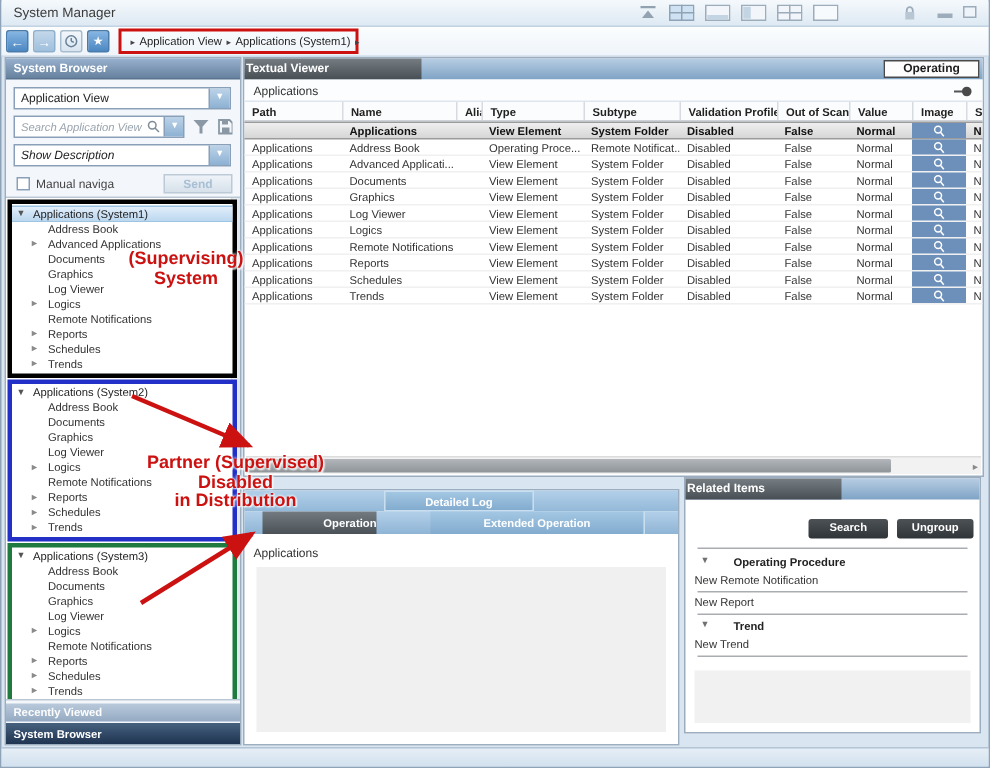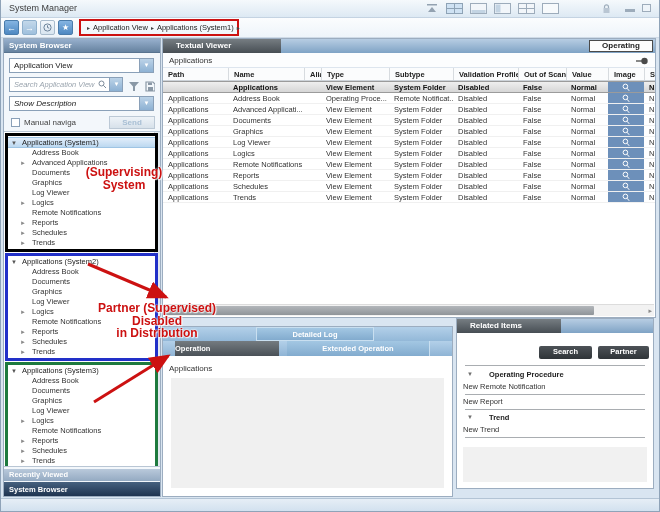--- a/index.html
+++ b/index.html
@@ -34,21 +34,21 @@
   .sidebar { position:absolute; left:3px; top:38px; width:158px; height:459px;
     background:#f3f7fb; border:1px solid #9cadc0; }
   .side-header { position:absolute; left:0; top:0; right:0; height:14px;
     background:linear-gradient(#97b0cd,#66829f); color:#fff; font-size:8px; font-weight:bold;
     padding:2px 0 0 5px; border-bottom:1px solid #58738f; }
   .dd { position:absolute; left:5px; width:145px; height:15px; background:#fff;
     border:1px solid #8aa0b8; display:flex; align-items:center; }
   .dd .dd-label { flex:1; font-size:8px; color:#222; padding-left:4px; white-space:nowrap; overflow:hidden; }
   .dd .dd-btn { width:14px; height:100%; background:linear-gradient(#bcd3e8,#8db1d3);
     border-left:1px solid #8aa0b8; color:#fff; font-size:6px; text-align:center; line-height:13px; }
-  .search-row { position:absolute; left:5px; top:38px; height:15px; right:5px; display:flex; align-items:flex-end; }
+  .search-row { position:absolute; left:5px; top:38px; height:15px; right:5px; display:flex; align-items:center; }
   .search-box { width:122px; height:15px; background:#fff; border:1px solid #8aa0b8; display:flex; align-items:center; }
   .search-box .ph { flex:1; font-size:7.5px; font-style:italic; color:#9aa4ae; padding-left:4px; white-space:nowrap; overflow:hidden; }
   .search-box .dd-btn2 { width:13px; height:100%; background:linear-gradient(#bcd3e8,#8db1d3);
     border-left:1px solid #8aa0b8; color:#fff; font-size:6px; text-align:center; line-height:13px; }
   .tool-ic { margin-left:5px; }
   .manual-row { position:absolute; left:7px; top:76px; right:5px; height:14px; display:flex; align-items:center; }
   .chk { width:9px; height:9px; border:1px solid #8aa0b8; background:#fff; }
   .manual-label { font-size:8px; color:#444; margin-left:4px; flex:1; white-space:nowrap; overflow:hidden; }
   .send-btn { width:46px; height:13px; background:linear-gradient(#eef3f8,#d7e1ea);
     border:1px solid #bcc9d6; color:#a8bfd4; font-weight:bold; font-size:8px; text-align:center; line-height:11px; }
@@ -65,21 +65,21 @@
   .titem .exp { left:12px; color:#8a8a8a; }
   .titem.hdr.sel { background:linear-gradient(#e2eefb,#bcd8f0); border-top:1px solid #9ec4e4; border-bottom:1px solid #9ec4e4; height:11px; }
   .side-foot1 { position:absolute; left:0; right:0; top:430px; height:12px;
     background:linear-gradient(#b9c9db,#94aac2); color:#fdfdfd; font-size:7.5px; font-weight:bold; padding:1px 0 0 5px; }
   .side-foot2 { position:absolute; left:0; right:0; top:443px; height:14px;
     background:linear-gradient(#46617f,#1f3450); color:#fff; font-size:7.5px; font-weight:bold; padding:3px 0 0 5px; }
   
   .main { position:absolute; left:162px; top:38px; width:494px; height:280px; background:#fff; border:1px solid #9cadc0; }
   .panel-head { position:relative; height:14px; background:linear-gradient(#b7cde3,#7fa3c5); }
   .dark-tab { position:absolute; left:0; top:0; height:14px; background:linear-gradient(#767d82,#474e54);
-    color:#fff; font-size:8px; font-weight:bold; padding:2px 0 0 13px; }
+    color:#fff; font-size:8px; font-weight:bold; padding:2px 0 0 1px; }
   .operating-box { position:absolute; right:2px; top:1px; width:64px; height:12px; background:#fdfdfd;
     border:1px solid #4a4a4a; font-size:8px; font-weight:bold; color:#1d1d1d; text-align:center; line-height:10px; }
   .apps-strip { position:absolute; left:0; right:0; top:14px; height:15px; background:#fcfdfe; border-bottom:1px solid #dde5ee; }
   .apps-strip .lab { position:absolute; left:6px; top:3px; font-size:8px; color:#333; }
   .pin { position:absolute; right:7px; top:4px; }
   .thead, .trow { display:grid; grid-template-columns:65px 76px 17px 68px 64px 65px 48px 42px 36px 13px; }
   .thead { position:absolute; left:0; right:0; top:29px; height:13px; background:#fbfcfd; border-bottom:1px solid #cdd3d9; }
   .thead .hcell { font-size:7.5px; font-weight:bold; color:#222; padding:2px 0 0 5px; white-space:nowrap; overflow:hidden; border-left:1px solid #d7dbdf; }
   .thead .hcell:first-child { border-left:none; }
   .tbody { position:absolute; left:0; right:0; top:42px; }
@@ -91,22 +91,22 @@
   .trow .tcell.img svg { margin-top:1px; }
   .hscroll { position:absolute; left:1px; right:1px; bottom:1px; height:12px; background:#f2f2f2; border-top:1px solid #dcdcdc; }
   .hthumb { position:absolute; left:0; top:1px; width:430px; height:9px; background:linear-gradient(#b2b6ba,#8f9499); border-radius:1px; }
   .harrow { position:absolute; right:2px; top:2px; font-size:7px; color:#8a8a8a; }
   
   .logp { position:absolute; left:162px; top:326px; width:291px; height:171px; background:#fff; border:1px solid #9cadc0; }
   .log-row1 { position:absolute; left:0; right:0; top:0; height:14px; background:linear-gradient(#b3d0e9,#93b8d8); }
   .tab-lblue { position:absolute; height:14px; background:linear-gradient(#a3c7e3,#82abce); border:1px solid #c9dff0;
     color:#fff; font-size:7.5px; font-weight:bold; text-align:center; padding-top:2px; }
   .log-row2 { position:absolute; left:0; right:0; top:14px; height:15px; background:linear-gradient(#b3d0e9,#8fb4d5); }
-  .tab-dark2 { position:absolute; left:12px; top:0; width:104px; height:15px; background:linear-gradient(#747b80,#4a5157);
-    color:#fff; font-size:7.5px; font-weight:bold; text-align:left; padding-top:3px; }
+  .tab-dark2 { position:absolute; left:12px; top:0; width:76px; height:15px; background:linear-gradient(#747b80,#4a5157);
+    color:#fff; font-size:7.5px; font-weight:bold; text-align:right; padding-top:3px; }
   .tab-extop { position:absolute; left:124px; top:0; width:143px; height:15px; background:linear-gradient(#a3c7e3,#82abce);
     border-right:1px solid #c9dff0; color:#fff; font-size:7.5px; font-weight:bold; text-align:center; padding-top:3px; }
   .log-label { position:absolute; left:6px; top:37px; font-size:8px; color:#333; }
   .log-box { position:absolute; left:8px; right:8px; top:51px; bottom:8px; background:#f0f0f0; }
   
   .relp { position:absolute; left:456px; top:318px; width:198px; height:171px; background:#ffffff; border:1px solid #9cadc0; }
   .rel-btn { position:absolute; top:27px; height:13px; background:linear-gradient(#4d5257,#2f3438);
     color:#fff; font-size:7.5px; font-weight:bold; text-align:center; line-height:12px; border-radius:2px; }
   .rel-sep { position:absolute; left:8px; right:8px; height:1px; background:#a9adb1; }
   .rel-groups { position:absolute; left:0; right:0; top:50px; }
@@ -542,36 +542,36 @@
       </div>
     </div>
   <div class="hscroll">
     <span class="hthumb"></span>
     <span class="harrow">▸</span>
   </div>
 </div>
 
 <div class="logp">
   <div class="log-row1">
-    <span class="tab-lblue" style="left:93px; width:118px;">Detailed Log</span>
+    <span class="tab-lblue" style="left:93px; width:100px;">Detailed Log</span>
   </div>
   <div class="log-row2">
     <span class="tab-dark2">Operation</span>
     <span class="tab-extop">Extended Operation</span>
   </div>
   <span class="log-label">Applications</span>
   <div class="log-box"></div>
 </div>
 
 <div class="relp">
   <div class="panel-head">
     <span class="dark-tab" style="width:104px;">Related Items</span>
   </div>
   <span class="rel-btn" style="left:82px; width:53px;">Search</span>
-  <span class="rel-btn" style="left:141px; width:51px;">Partner</span>
+  <span class="rel-btn" style="left:141px; width:51px;">Ungroup</span>
   <div class="rel-sep" style="top:46px;"></div>
   <div class="rel-groups" id="related-groups">
       <div class="rgh">
         <span class="tri">▼</span>
         <span class="ttl">Operating Procedure</span>
       </div>
       <div class="rgi">New Remote Notification</div>
       <div class="rg-sep"></div>
       <div class="rgi">New Report</div>
       <div class="rg-sep"></div>

